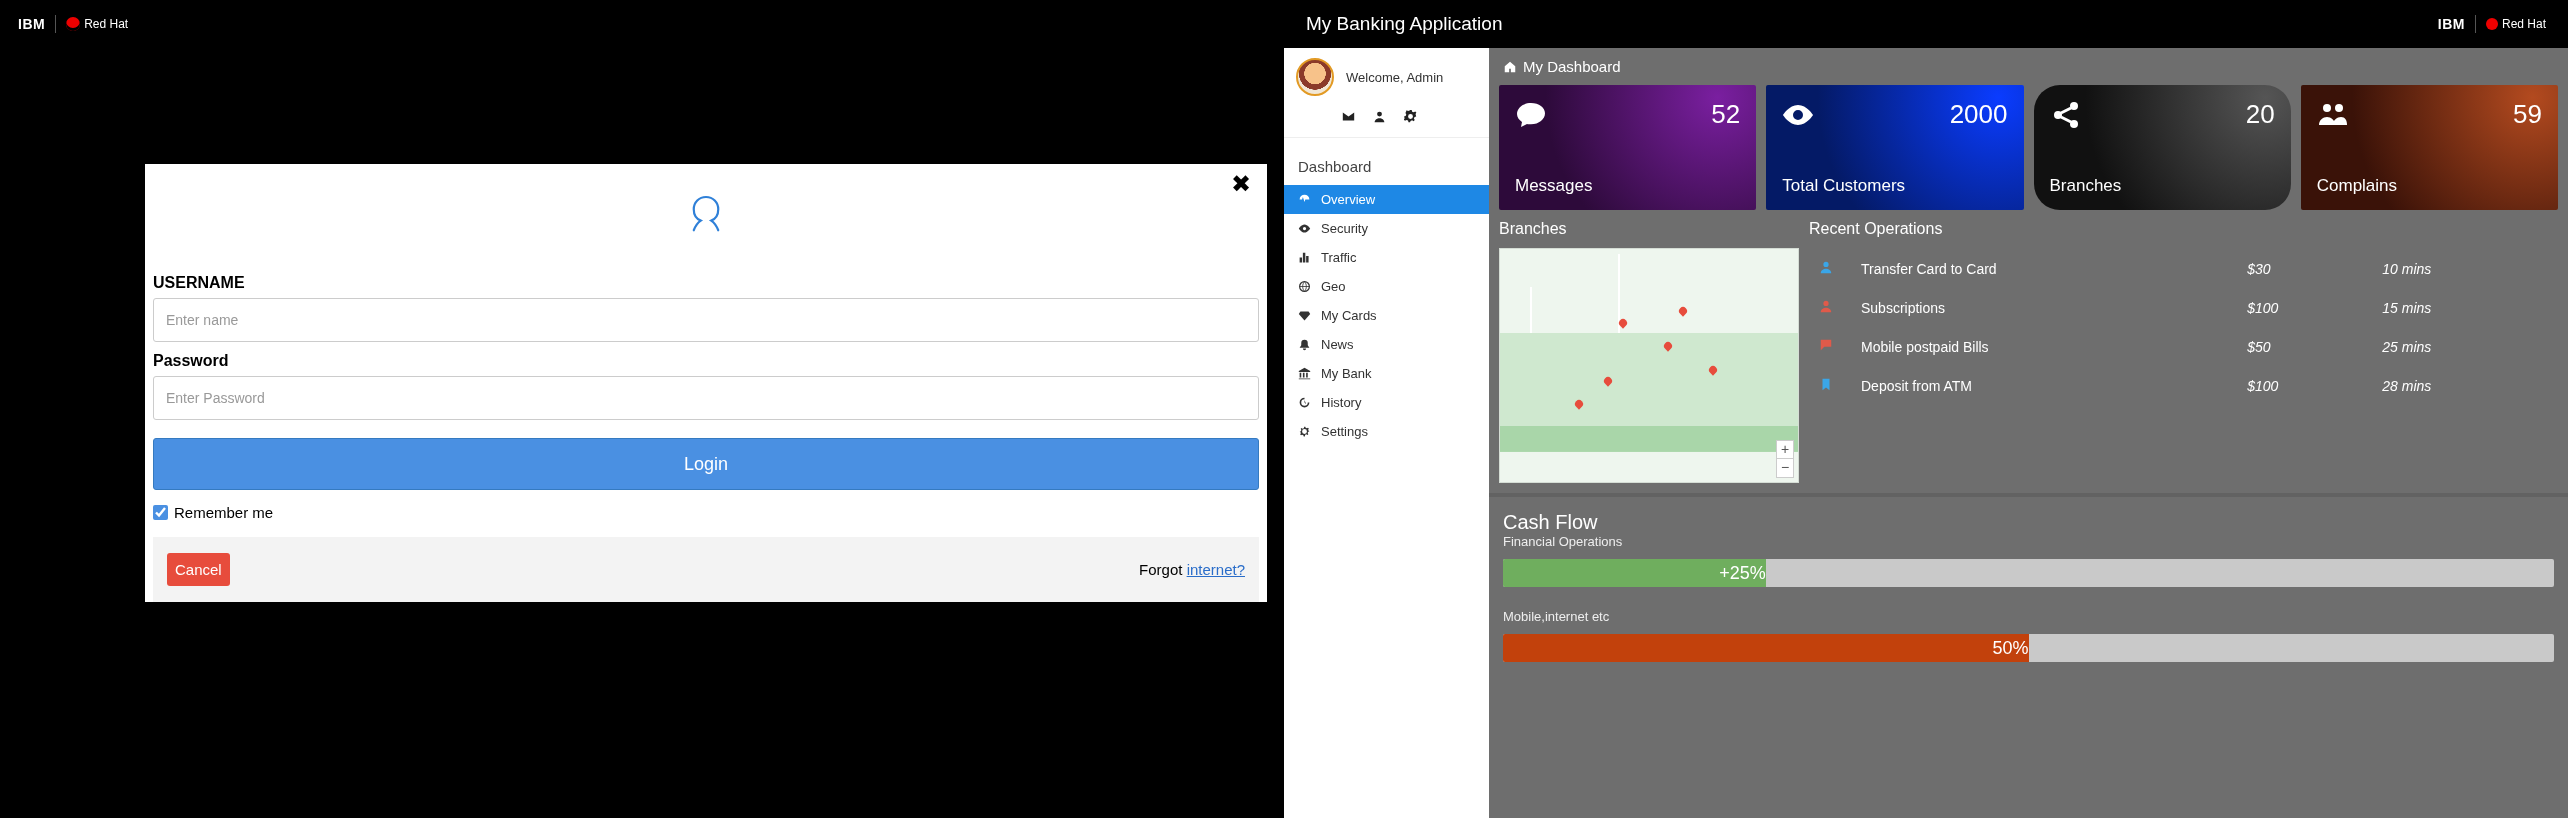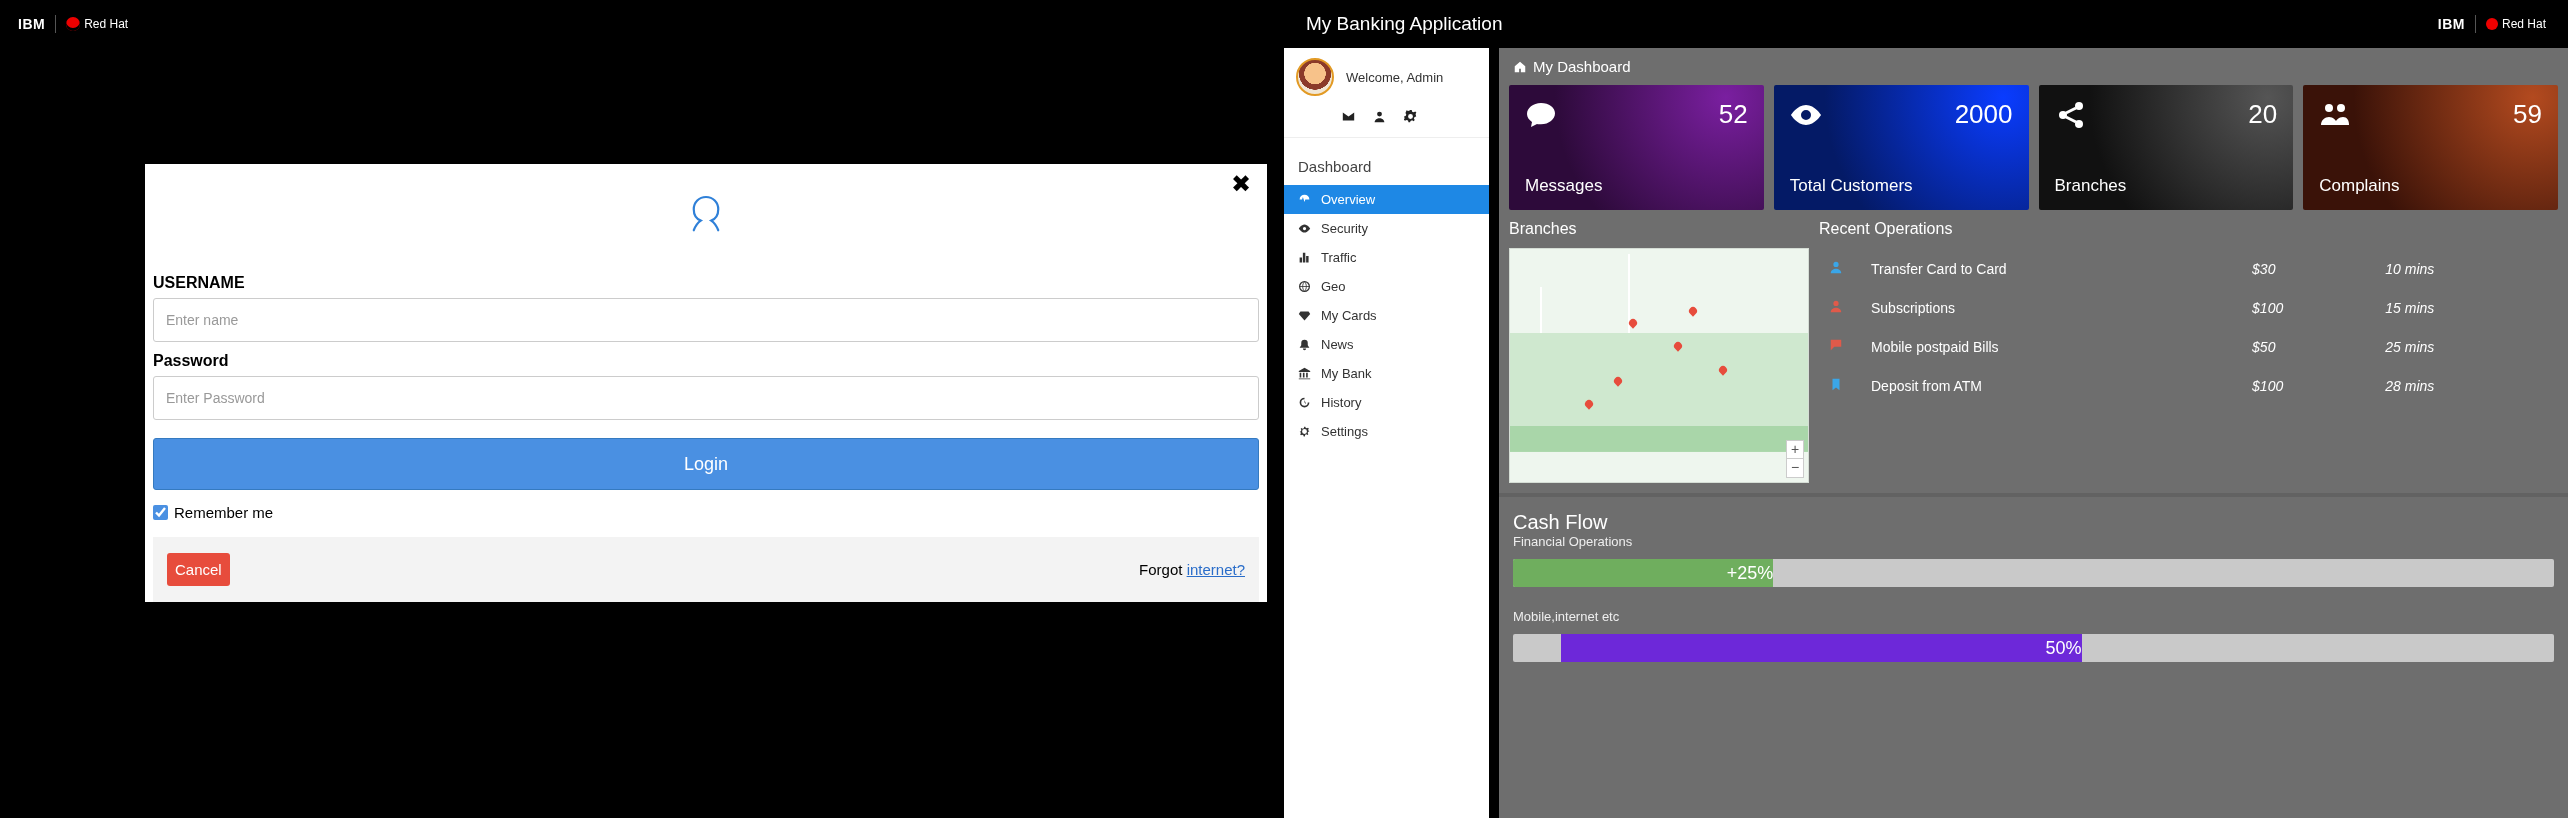--- a/index.html
+++ b/index.html
@@ -33,21 +33,21 @@
   .login-input::placeholder { color:#999; }
   .login-btn { width:100%; height:52px; margin-top:18px; background:#4a90e2; border:1px solid #357ac0; color:#fff; font-size:18px; border-radius:3px; cursor:pointer;}
   .remember-row { margin-top:14px; font-size:15px; display:flex; align-items:center;}
   .remember-row input { width:15px; height:15px; margin-right:6px; accent-color:#4a90e2;}
   .login-footer { margin-top:16px; background:#f3f3f3; padding:16px 14px; display:flex; justify-content:space-between; align-items:center;}
   .btn-cancel { background:#e74c3c; color:#fff; border:none; padding:8px 8px; border-radius:3px; font-size:15px; cursor:pointer;}
   .forgot { font-size:15px; color:#000;}
   .forgot a { color:#2a6dc9; text-decoration:underline;}
 
   
-  .dash-area { display:flex; height:770px;gap:10px; }
+  .dash-area { display:flex; height:770px; }
   .sidebar { width:205px; background:#fff; color:#333; display:flex; flex-direction:column; }
   .user-block { padding:10px 12px; display:flex; align-items:center; }
   .avatar-img { width:38px; height:38px; border-radius:50%; background: radial-gradient(circle at 50% 40%, #f7c28a 0 40%, #8b3a2a 41% 60%, #f2e7d5 61% 100%); border:2px solid #e29a24; margin-right:12px;}
   .user-welcome { font-size:13px; color:#333;}
   .user-icons { padding: 4px 0 14px 58px; display:flex; gap:18px; color:#222;}
   .user-icons svg { width:13px; height:13px; }
   .side-divider { height:1px; background:#eee; margin: 0 0 14px 0;}
   .side-heading { font-size:15px; color:#444; padding: 6px 14px 10px 14px;}
   .side-item { display:flex; align-items:center; padding:7px 14px; font-size:13px; color:#333; cursor:pointer; gap:10px;}
   .side-item.active { background:#1e88e5; color:#fff; }
@@ -58,21 +58,21 @@
   .crumb svg{width:14px;height:14px;}
 
   .cards-row { display:flex; gap:10px; padding:0 10px 10px 10px; }
   .stat-card { flex:1; height:125px; border-radius:2px; padding:14px 16px; display:flex; flex-direction:column; justify-content:space-between; }
   .stat-card .top { display:flex; justify-content:space-between; align-items:flex-start;}
   .stat-card .top svg { width:32px; height:32px; fill:#fff;}
   .stat-card .num { font-size:26px; font-weight:300;}
   .stat-card .label { font-size:17px; font-weight:300; }
   .c-purple { background: radial-gradient(circle at 85% 10%, #7a1fa0 0%, #2d0a3a 70%); }
   .c-blue   { background: radial-gradient(circle at 90% 10%, #0a3cff 0%, #041a66 70%); }
-  .c-dark   { background: radial-gradient(circle at 90% 10%, #555 0%, #111 70%); }
+  .c-dark   { background: radial-gradient(circle at 90% 10%, #555 0%, #111 70%); border-radius: 26px; }
   .c-red    { background: radial-gradient(circle at 90% 10%, #b34a1f 0%, #3a1208 70%); }
 
   .mid-row { display:flex; gap:10px; padding:0 10px 10px 10px; }
   .branches-card { flex: 0 0 300px; }
   .sec-title { font-size:16px; margin-bottom:10px; font-weight:400;}
   .map { width:300px; height:235px; background:#eef6ee; position:relative; border:1px solid rgba(0,0,0,0.1);}
   .map::before{content:"";position:absolute;inset:0;
     background:
      linear-gradient(#cfe8cf,#cfe8cf) 0 60%/100% 40% no-repeat,
      linear-gradient(#a9d6a9,#a9d6a9) 0 85%/100% 15% no-repeat,
@@ -89,21 +89,21 @@
   .ops-table td:nth-child(2){width:52%; font-style:normal;}
   .ops-table td:nth-child(3){width:18%;}
   .ops-table svg{width:14px;height:14px;}
 
   .cash-section { background:#6e6e6e; padding:14px 14px 20px 14px; border-top:4px solid #626262;}
   .cash-title { font-size:20px; }
   .bar-label { font-size:13px; color:#eee; margin-bottom:10px;}
   .bar-track { width:100%; height:28px; background:#c9c9c9; border-radius:2px; overflow:hidden; margin-bottom:22px;}
   .bar-fill { height:100%; text-align:right; color:#fff; font-size:18px; line-height:28px;}
   .fill-green { background:#6fae5e; }
-  .fill-orange { background:#6d28d9;margin-left:48px; }
+  .fill-orange { background:#c2410c; }
 </style>
 </head>
 <body>
 
 <div class="pane pane-left">
   <div class="ibm-bar">
     <span class="ibm-logo">IBM</span>
     <span class="divider"></span>
     <span class="redhat-logo">
       <span class="hat"></span>

